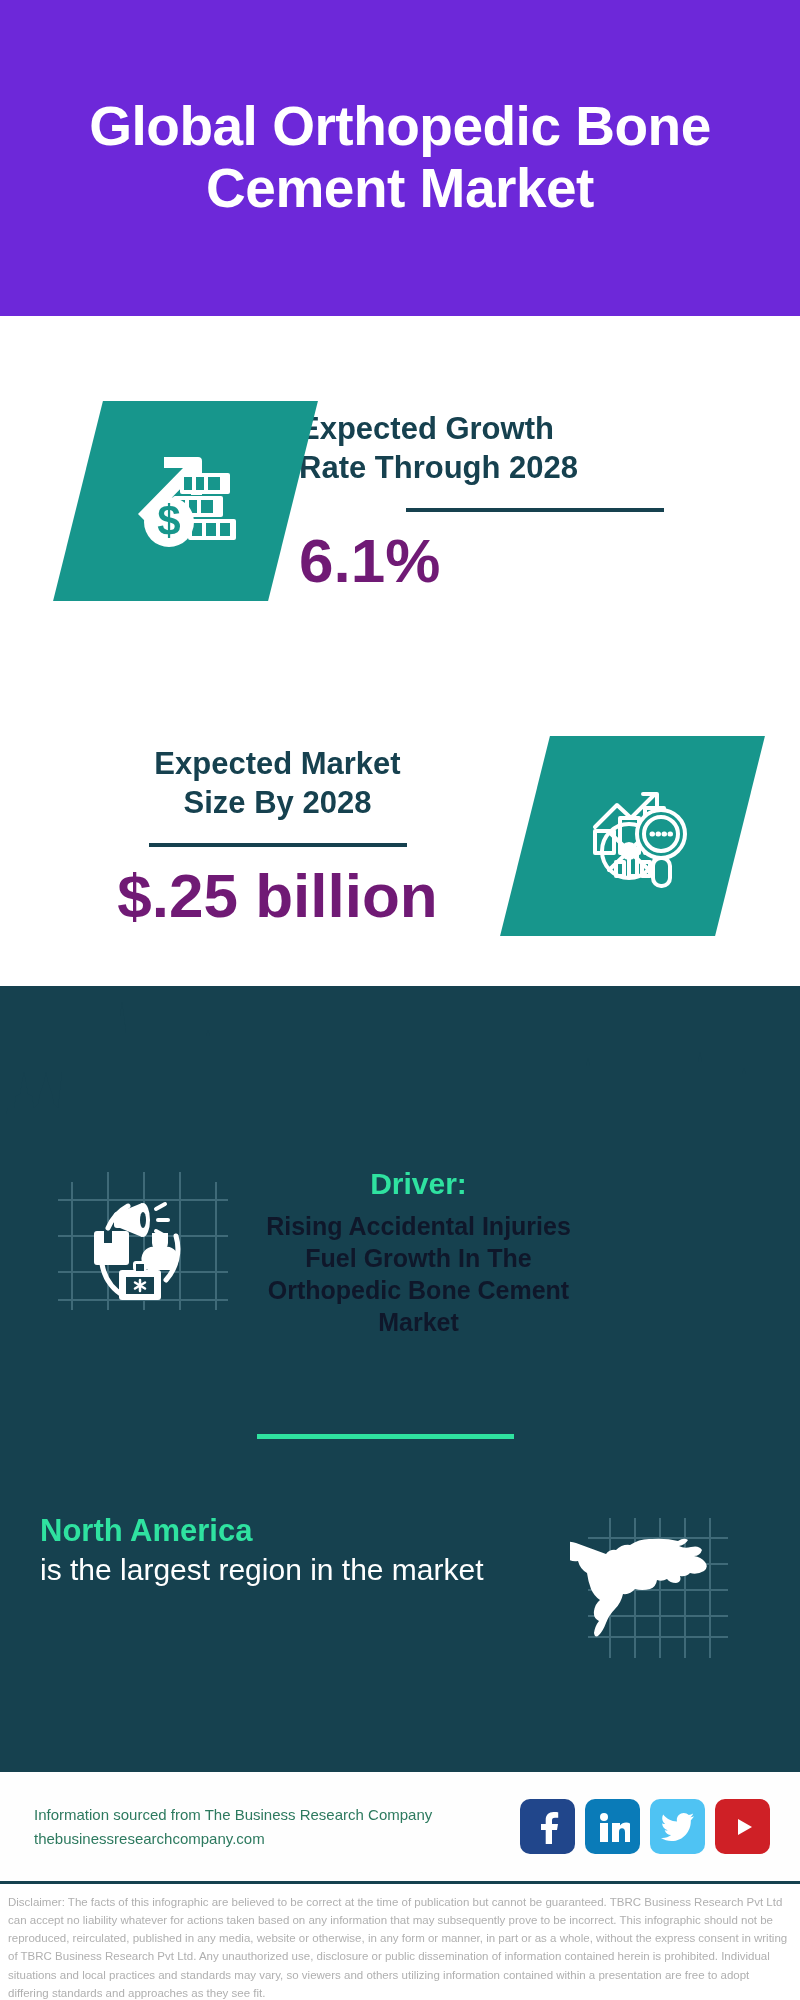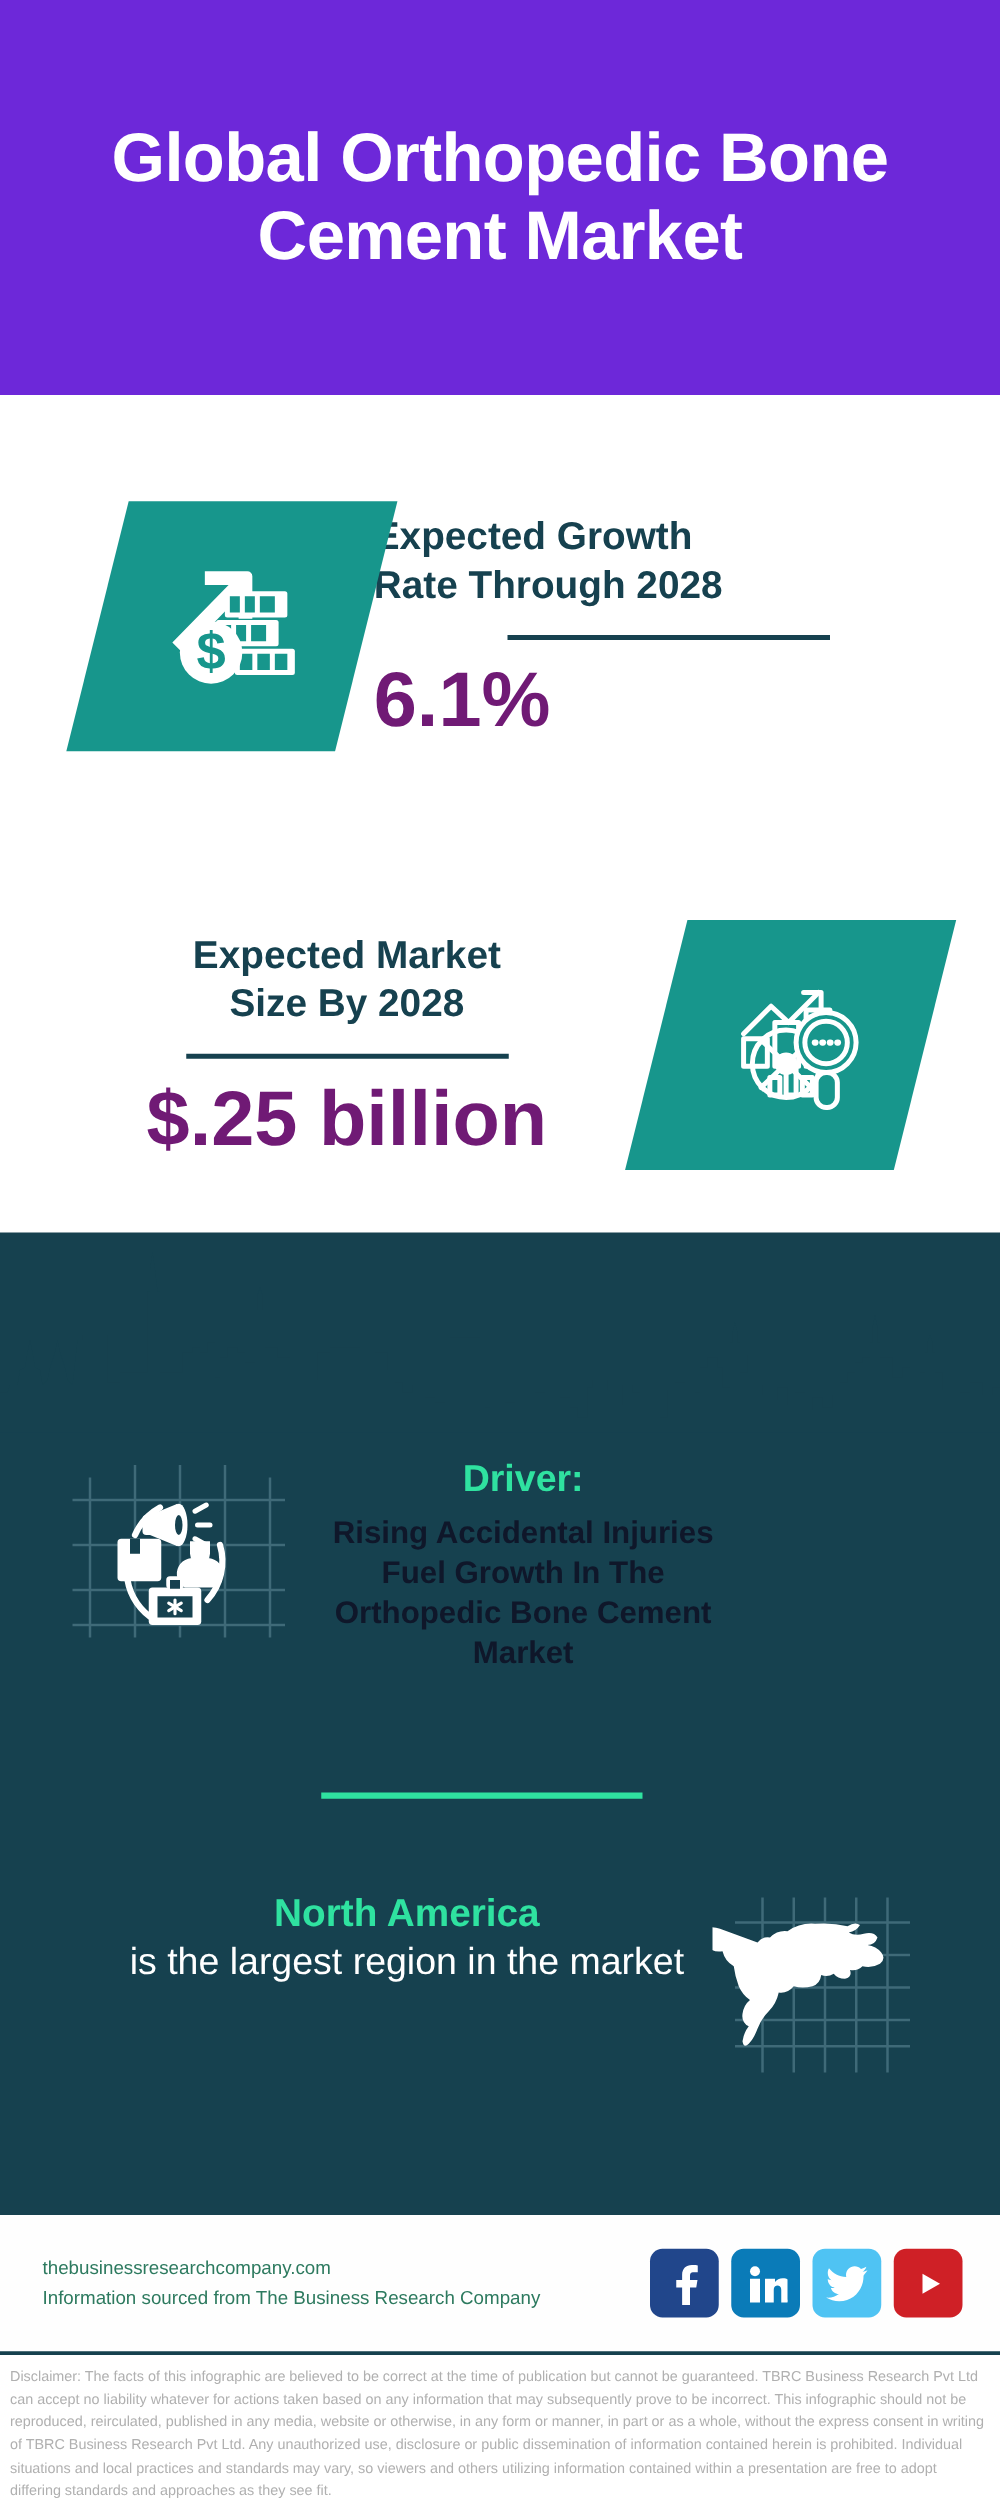--- a/index.html
+++ b/index.html
@@ -158,23 +158,21 @@
 
   .region-row {
     position: absolute;
     left: 0; top: 1512px;
     width: 800px;
     display: flex;
     align-items: flex-start;
   }
   .region-text {
     flex: 1;
-    text-align: center;
     padding-left: 40px;
-    margin-left: 41px;
   }
   .region-name {
     color: #2fe2a0;
     font-size: 31px;
     font-weight: bold;
     line-height: 1.25;
   }
   .region-sub {
     color: #ffffff;
     font-size: 30px;
@@ -409,22 +407,22 @@
           <line x1="18" y1="104" x2="158" y2="104"></line>
           <line x1="18" y1="125" x2="158" y2="125"></line>
         </g>
         <path fill="#ffffff" d="M36 42 q4 -5 10 -4 q6 -6 14 -5 q10 -7 22 -6 q14 -1 26 2 q6 -4 10 -1 q-3 5 -9 6 q5 3 12 1 q8 -2 11 3 q-2 6 -8 6 q7 1 11 6 q4 5 -1 9 q-7 4 -14 2 q-4 4 -10 3 q2 6 -4 7 q-6 0 -9 -4 q-5 3 -10 1 q-1 7 -7 9 q-8 2 -15 0 q-5 6 -12 5 q-2 9 -8 15 q-6 6 -9 14 q-3 8 -7 12 q-4 4 -5 -2 q1 -7 5 -12 q-6 -3 -5 -10 q1 -7 6 -11 q-6 -4 -9 -11 q-3 -8 -4 -16 q-7 -4 -9 -12 q-6 1 -10 -2 q-4 -4 1 -6 q-6 -1 -9 -5 q-3 -5 3 -6 q7 -1 13 1 z"></path>
       </svg>
     </div>
   </div>
 
   <div class="footer">
     <div class="footer-text">
+      <div>Information sourced from The Business Research Company</div>
       <div>thebusinessresearchcompany.com</div>
-      <div>Information sourced from The Business Research Company</div>
     </div>
     <div class="socials">
       <div class="social s-fb">
         <svg width="30" height="34" viewBox="0 0 30 34" aria-hidden="true">
           <path fill="#ffffff" d="M19 34 V20 h5 l1 -6 h-6 v-3.2 c0 -1.8 .5 -3 3 -3 h3.2 V2.3 C24.6 2.1 22.7 2 20.5 2 C15.9 2 12.7 4.8 12.7 9.9 V14 H8 v6 h4.7 v14 z"></path>
         </svg>
       </div>
       <div class="social s-li">
         <svg width="34" height="34" viewBox="0 0 34 34" aria-hidden="true">
           <circle cx="8" cy="7" r="4" fill="#ffffff"></circle>

